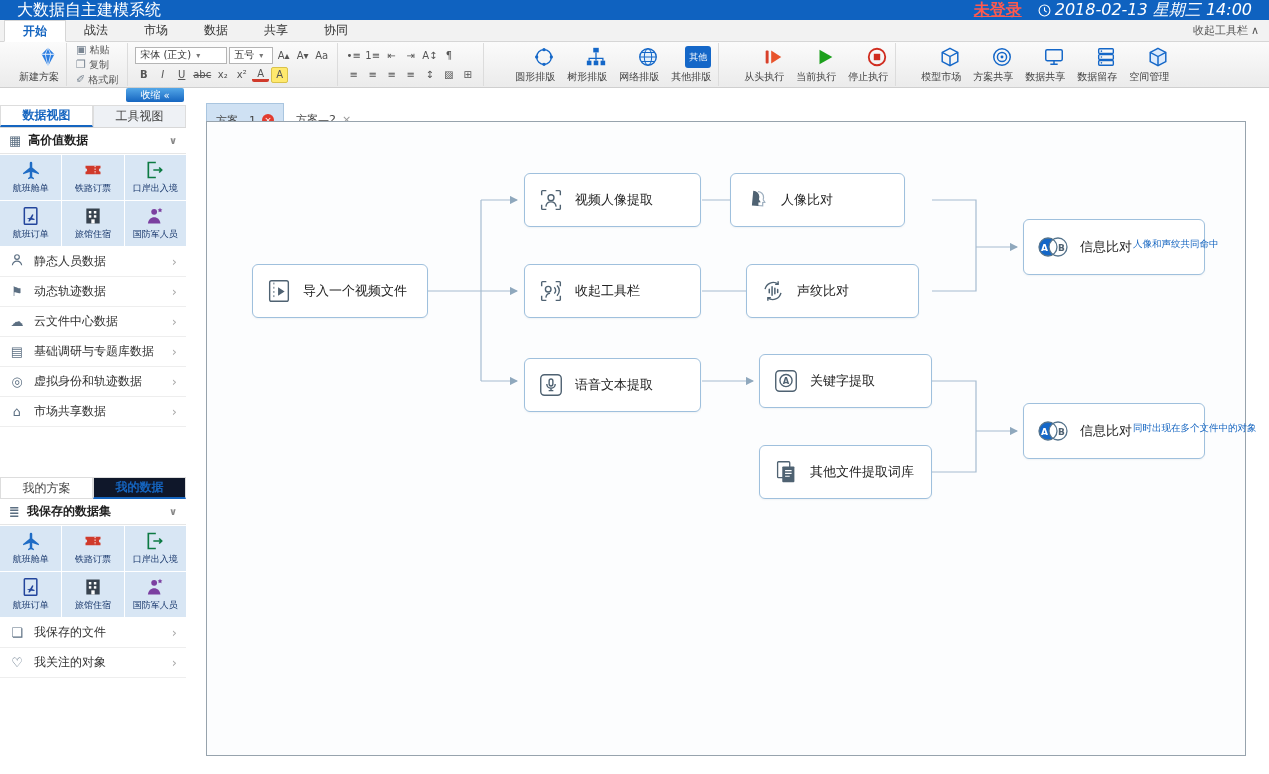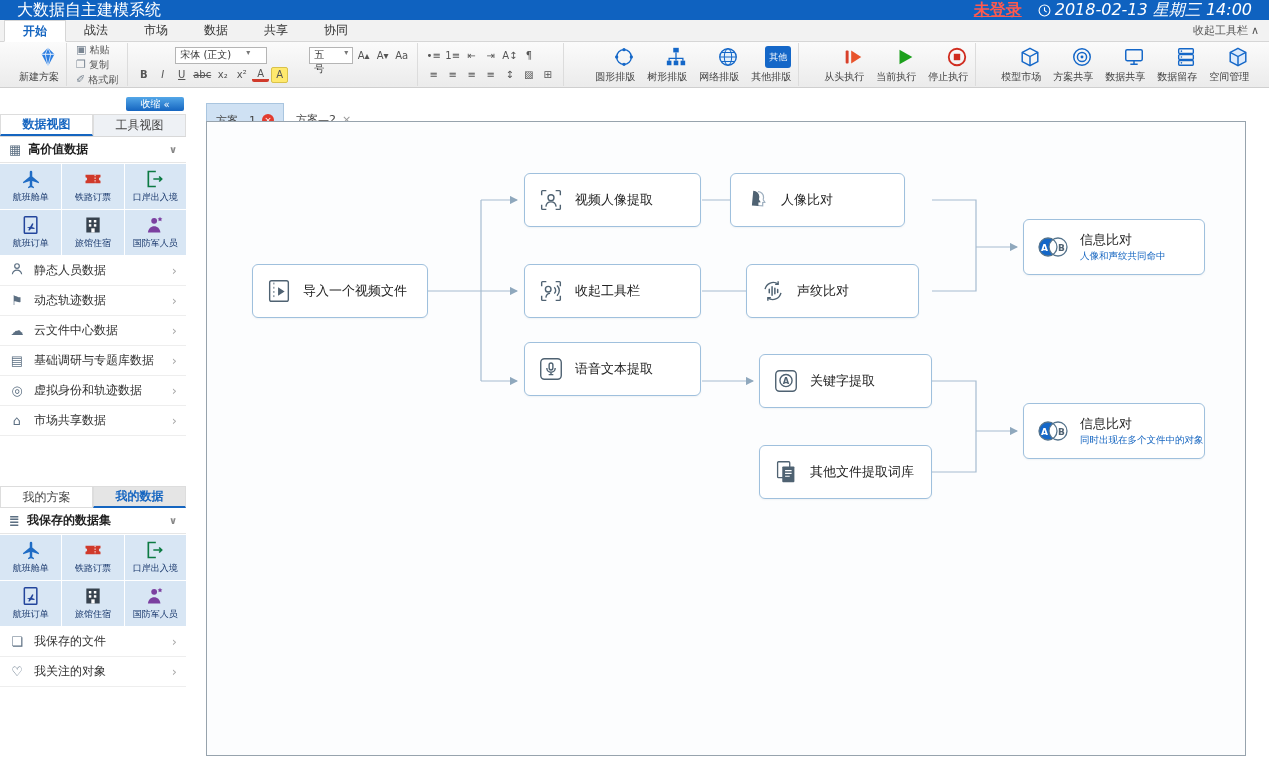--- a/index.html
+++ b/index.html
@@ -21,60 +21,60 @@
   .toolbar { height: 46px; background: linear-gradient(#fbfbfb, #ebebeb); border-bottom: 1px solid #cfcfcf; display: flex; align-items: stretch; padding: 1px 2px; }
   .tgroup { display: flex; align-items: center; padding: 0 7px; border-right: 1px solid #dcdcdc; gap: 2px; }
   .tgroup:last-child { border-right: none; }
   .bigbtn { width: 50px; height: 42px; display: flex; flex-direction: column; align-items: flex-end; justify-content: center; gap: 1px; font-size: 10px; color: #444; cursor: pointer; border-radius: 3px; }
   .bicon { height: 23px; display: flex; align-items: center; justify-content: center; }
   .smallcol { display: flex; flex-direction: column; gap: 1px; justify-content: center; }
   .smallbtn { display: flex; align-items: center; gap: 3px; font-size: 10px; color: #555; cursor: pointer; padding: 0 2px; }
   .smallbtn .sic { color: #7b8794; font-size: 11px; }
   .stack2 { display: flex; flex-direction: column; gap: 3px; justify-content: center; }
   .row { display: flex; align-items: center; gap: 2px; }
-  .select { border: 1px solid #b5b5b5; background: #fff; height: 17px; font-size: 10px; padding: 0 4px; display: flex; align-items: flex-start; gap: 15px; color: #333; cursor: pointer; margin-left: 40px; }
+  .select { border: 1px solid #b5b5b5; background: #fff; height: 17px; font-size: 10px; padding: 0 4px; display: flex; align-items: center; gap: 5px; color: #333; cursor: pointer; }
   .caret { font-size: 8px; color: #777; }
   .mini { min-width: 17px; height: 16px; display: flex; align-items: center; justify-content: center; font-size: 10px; color: #555; cursor: pointer; border-radius: 2px; padding: 0 1px; }
   .mini.b { font-weight: bold; } .mini.i { font-style: italic; } .mini.u { text-decoration: underline; }
   .mini.st { text-decoration: line-through; }
   .mini.fc { border-bottom: 3px solid #d03a2b; height: 14px; }
   .mini.hl { background: #ffe96e; border: 1px solid #d9c24a; }
   .otherbox { width: 26px; height: 22px; background: #1467c8; border-radius: 3px; color: #fff; font-size: 9px; display: flex; align-items: center; justify-content: center; }
   
   .sidebar { position: absolute; left: 0; top: 88px; width: 186px; background: #fff; }
-  .collapse-row { display: flex; justify-content: flex-end; padding: 9px 2px 3px; text-align: right; }
+  .collapse-row { display: flex; justify-content: flex-end; padding: 0 2px 3px; text-align: right; }
   .collapse-btn { width: 58px; height: 14px; background: linear-gradient(#53a7e8, #1565c0); border-radius: 2px; color: #fff; font-size: 10px; display: flex; align-items: center; justify-content: center; gap: 3px; cursor: pointer; }
   .side-tabs { display: flex; border-bottom: 1px solid #d8d8d8; }
   .side-tab { flex: 1; height: 22px; display: flex; align-items: center; justify-content: center; background: #eef1f5; border: 1px solid #ddd; border-bottom: none; color: #444; cursor: pointer; font-size: 12px; }
   .side-tab.active { background: #fff; color: #1565c0; font-weight: bold; border-bottom: 2px solid #1565c0; }
   .sec-head { height: 26px; display: flex; align-items: center; gap: 7px; padding: 0 9px; border-bottom: 1px solid #e6e6e6; font-weight: bold; font-size: 12px; color: #222; cursor: pointer; }
   .sec-head .hic { color: #5c6f82; font-size: 13px; }
   .sec-head .chev { margin-left: auto; color: #888; font-size: 10px; }
   .dgrid { display: grid; grid-template-columns: repeat(3, 1fr); gap: 1px; background: #fff; padding: 1px 0; }
   .tile { background: #d8e6f4; height: 45px; display: flex; flex-direction: column; align-items: center; justify-content: center; gap: 2px; cursor: pointer; }
   .tile .tlabel { font-size: 9px; color: #17366b; }
   .srow { height: 30px; display: flex; align-items: center; gap: 9px; padding: 0 9px; border-bottom: 1px solid #eee; font-size: 12px; color: #333; cursor: pointer; }
   .srow .sic { width: 16px; text-align: center; color: #5c6f82; font-size: 13px; }
   .srow .chev { margin-left: auto; color: #aaa; font-size: 13px; }
   .panel2 { margin-top: 50px; }
   .my-tabs { display: flex; }
   .my-tab { flex: 1; height: 22px; display: flex; align-items: center; justify-content: center; background: #fff; border: 1px solid #ddd; color: #444; cursor: pointer; }
-  .my-tab.active { background: #e5e5e5; color: #1565c0; font-weight: bold; border-bottom: 2px solid #1565c0; }
+  .my-tab.active { background: #0f172a; color: #1565c0; font-weight: bold; border-bottom: 2px solid #1565c0; }
   
   .plan-tabs { position: absolute; left: 206px; top: 103px; display: flex; gap: 3px; }
   .plan-tab { height: 18px; padding: 16px 9px; display: flex; align-items: center; gap: 6px; font-size: 11px; color: #444; cursor: pointer; }
   .plan-tab.active { background: #cfe1f3; border: 1px solid #a9c5df; border-bottom: none; }
   .close-red { width: 12px; height: 12px; border-radius: 50%; background: #e23b2e; color: #fff; font-size: 9px; line-height: 12px; text-align: center; }
   .close-gray { color: #999; font-size: 11px; }
   .canvas { position: absolute; left: 206px; top: 121px; width: 1040px; height: 635px; background: #fcfdfe; border: 1px solid #97a3ad; }
   .flow { position: relative; width: 100%; height: 100%; }
   .wires { position: absolute; left: 0; top: 0; }
   .node { position: absolute; height: 54px; background: #fff; border: 1px solid #9fc0dd; border-radius: 6px; display: flex; align-items: center; gap: 10px; padding: 0 12px; box-shadow: 0 1px 2px rgba(30,60,90,.06); cursor: pointer; }
   .node .nlabel { font-size: 13px; color: #222; white-space: nowrap; }
-  .ncol { display: flex; flex-direction: column; gap: 1px; }
+  .ncol { display: flex; flex-direction: row; gap: 1px; }
   .nsub { font-size: 9.5px; color: #1565c0; white-space: nowrap; }
   .nicon { display: flex; align-items: center; }
 </style>
 </head>
 <body>
 
 <div class="titlebar">
   <span>大数据自主建模系统</span>
   <span class="login">未登录</span>
   <span class="dt">
@@ -545,21 +545,21 @@
         <svg width="28" height="28" viewBox="0 0 30 30" fill="none" stroke="#4f6272" stroke-width="1.5">
             <path d="M5 10V6a1 1 0 0 1 1-1h4M20 5h4a1 1 0 0 1 1 1v4M25 20v4a1 1 0 0 1-1 1h-4M10 25H6a1 1 0 0 1-1-1v-4"></path>
             <circle cx="12" cy="13" r="3"></circle>
             <path d="M9.5 22c.4-3 2-4.5 4.5-4.5"></path>
             <path d="M18.5 11c2 2 2 4.8 0 6.8M21.5 9c3.2 3.2 3.2 7.8 0 11"></path>
           </svg>
       </span>
       <span class="nlabel">收起工具栏</span>
     </div>
 
-    <div class="node" style="left:317px;top:220px;width:177px">
+    <div class="node" style="left:317px;top:236px;width:177px">
       <span class="nicon">
         <svg width="28" height="28" viewBox="0 0 30 30" fill="none" stroke="#4f6272" stroke-width="1.5">
             <rect x="4" y="4" width="22" height="22" rx="4"></rect>
             <rect x="13" y="8.5" width="4" height="7.5" rx="2"></rect>
             <path d="M10.5 14a4.5 4.5 0 0 0 9 0M15 18.5V21M12.5 21h5"></path>
           </svg>
       </span>
       <span class="nlabel">语音文本提取</span>
     </div>
 

